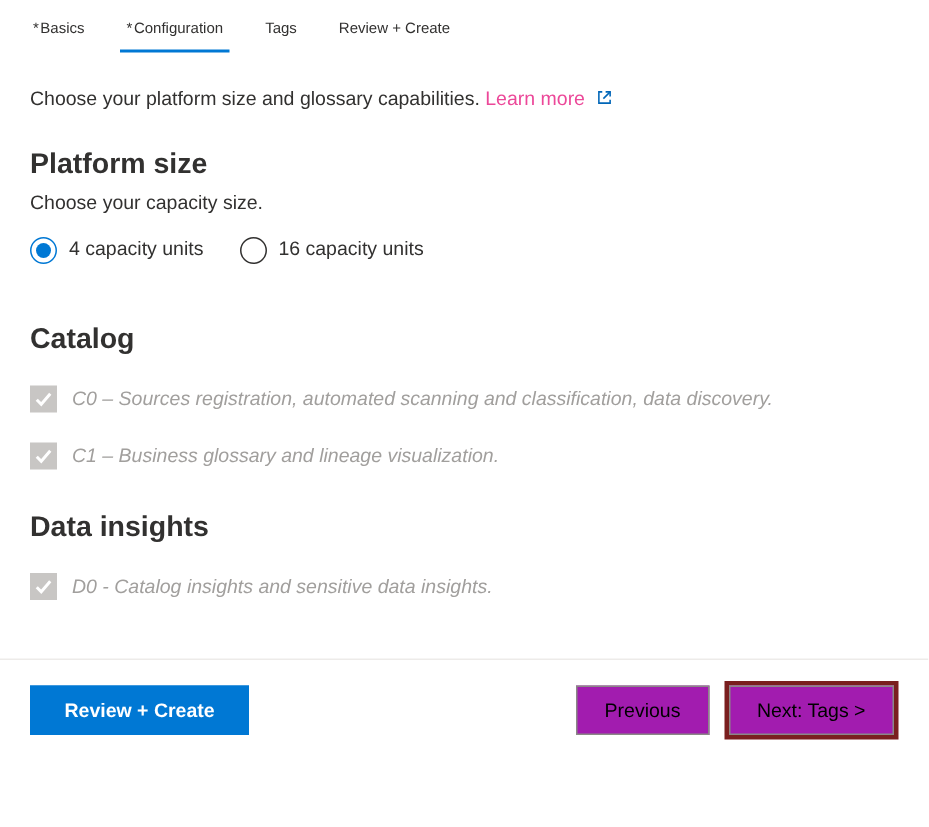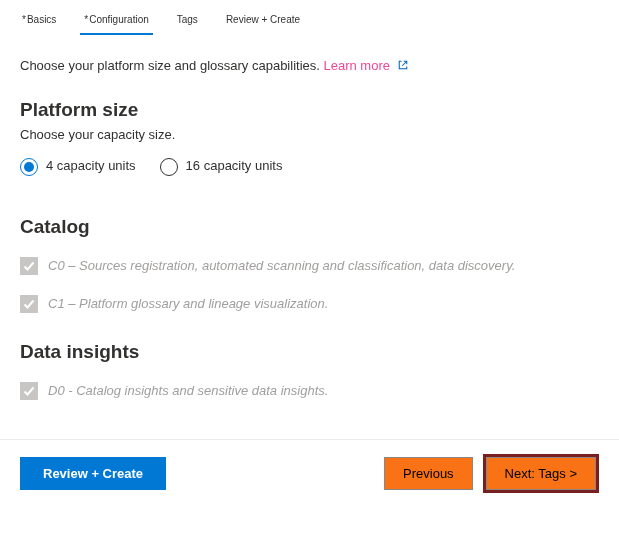--- a/index.html
+++ b/index.html
@@ -134,21 +134,21 @@
       border-top: 1px solid #edebe9;
       padding: 14px 20px;
       display: flex;
       align-items: center;
       gap: 10px;
     }
     .btn {
       font-size: 13px;
       padding: 8px 18px;
       border: 1px solid #8a8886;
-      background: #f97316;
+      background: #a21caf;
       cursor: pointer;
       font-family: inherit;
     }
     .btn-primary {
       background: #0078d4;
       border-color: #0078d4;
       color: #fff;
       font-weight: 600;
       padding: 8px 22px;
     }
@@ -217,21 +217,21 @@
         </svg>
       </div>
       <div class="checkbox-label">C0 – Sources registration, automated scanning and classification, data discovery.</div>
     </div>
     <div class="checkbox-row">
       <div class="checkbox">
         <svg class="check-svg" viewBox="0 0 14 14" fill="none" stroke="#fff" stroke-width="2">
           <path d="M2.5 7.5 L5.5 10.5 L11.5 3.5"></path>
         </svg>
       </div>
-      <div class="checkbox-label">C1 – Platform glossary and lineage visualization.</div>
+      <div class="checkbox-label">C1 – Business glossary and lineage visualization.</div>
     </div>
   </div>
 
   <div class="section-block" style="margin-bottom:4px;">
     <div class="section-title">Data insights</div>
     <div style="height:12px"></div>
     <div class="checkbox-row">
       <div class="checkbox">
         <svg class="check-svg" viewBox="0 0 14 14" fill="none" stroke="#fff" stroke-width="2">
           <path d="M2.5 7.5 L5.5 10.5 L11.5 3.5"></path>

